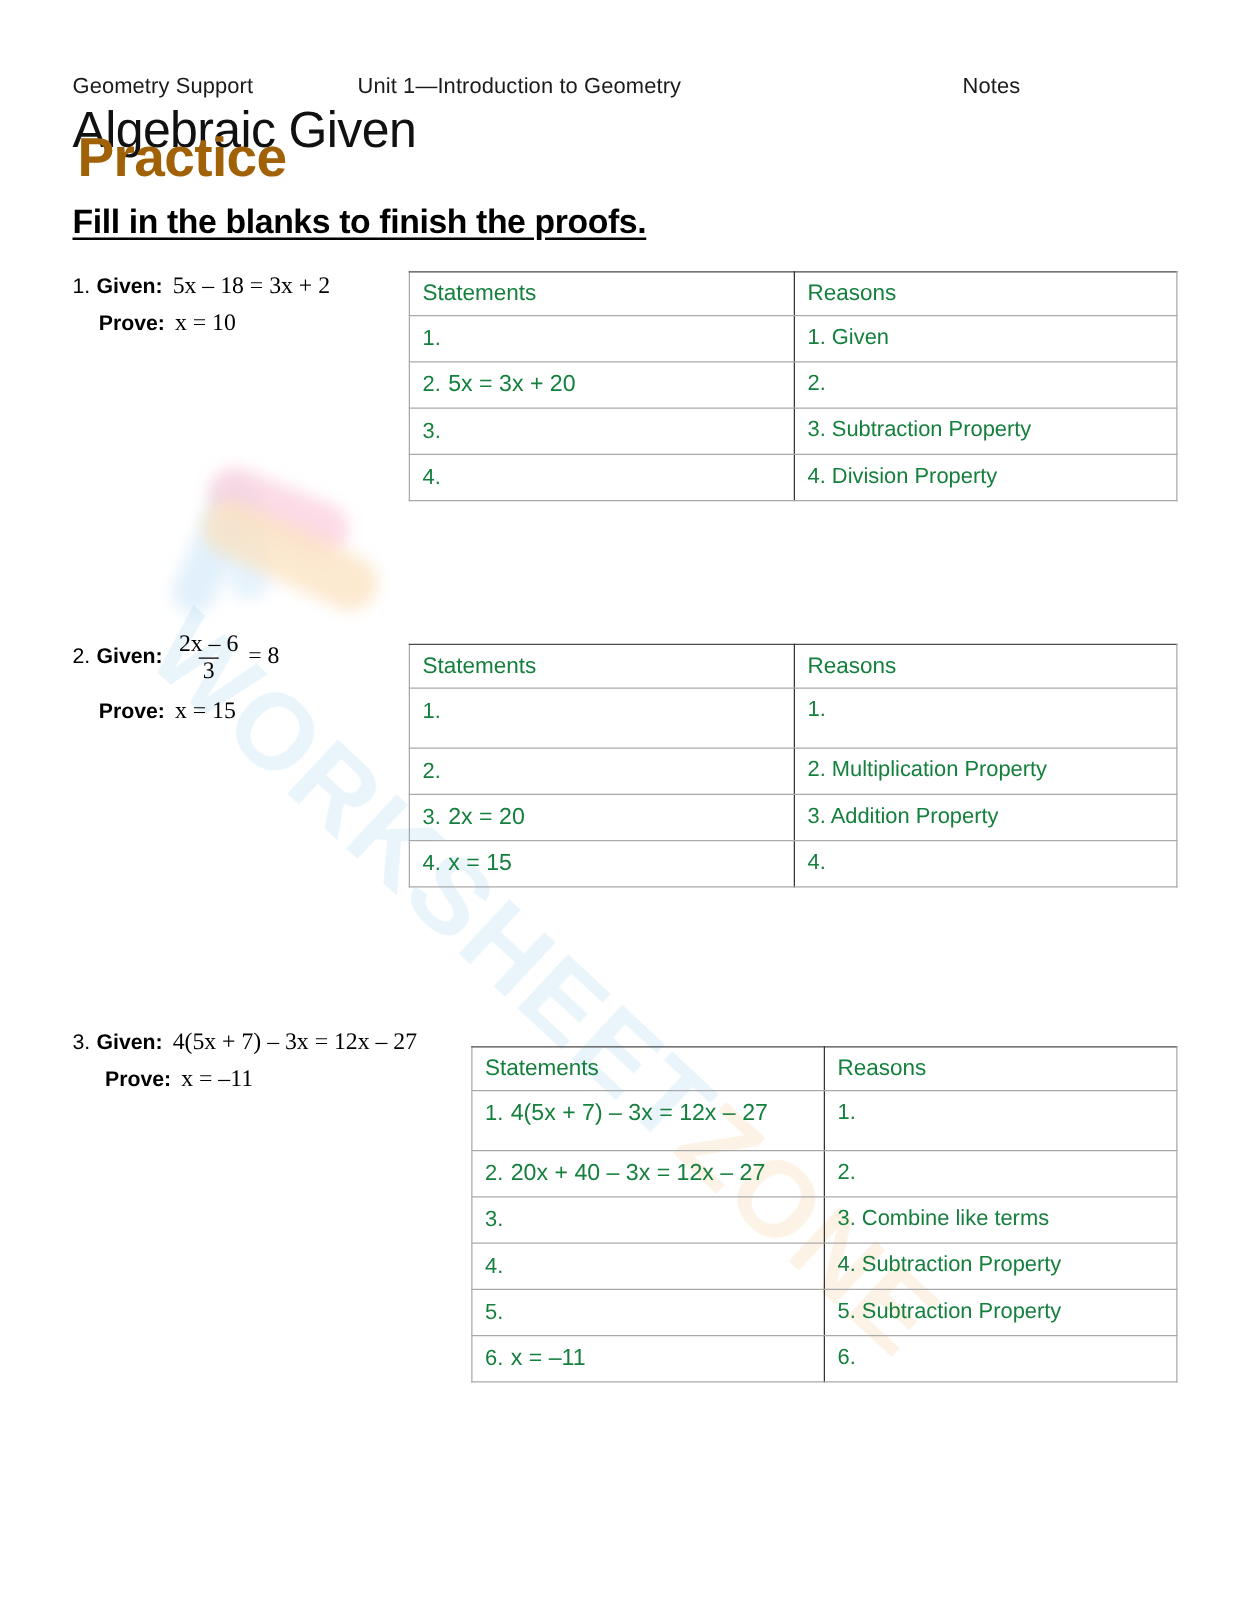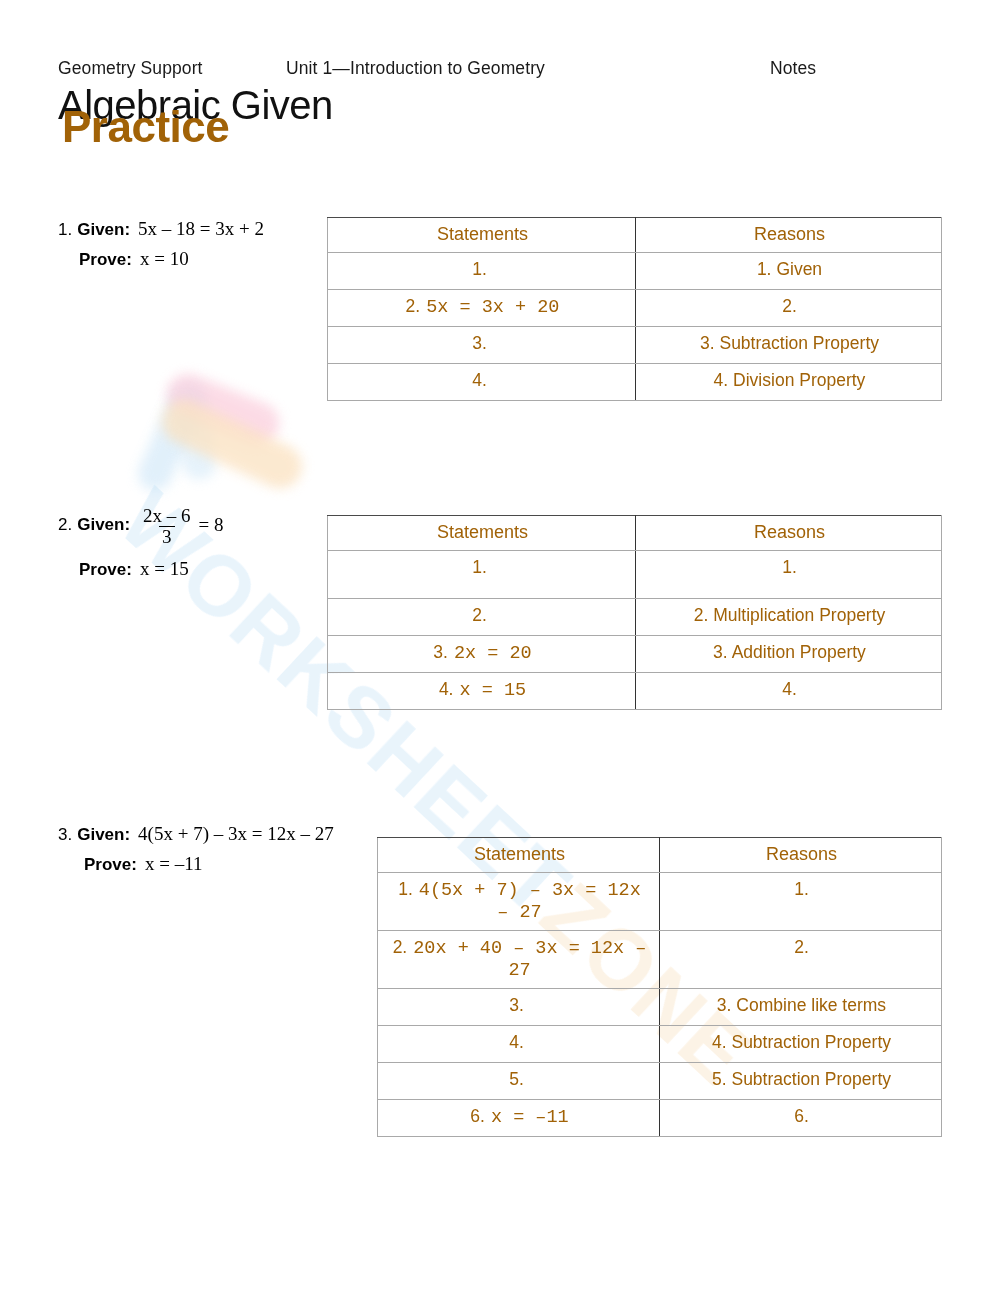--- a/index.html
+++ b/index.html
@@ -130,31 +130,31 @@
     background: transparent;
     table-layout: fixed;
   }
   table.proof th, table.proof td {
     border: 1px solid #a9a9a9;
     border-top-color: #4a4a4a;
     padding: 6px 8px 7px 10px;
     vertical-align: top;
     font-size: 17.5px;
     font-weight: normal;
-    text-align: center;
-    color: #a16207;
+    text-align: left;
+    color: #15803d;
     background: transparent;
   }
   table.proof th { font-size: 18px; }
   table.proof td.stmt, table.proof th.stmt { border-right: 1.6px solid #333; }
   table.proof tr.thick td, table.proof tr.thick th { border-top: 1.6px solid #222; }
   table.proof { border: 1.6px solid #555; }
 
   td .mathtext {
-    font-family: Liberation Mono, monospace;
+    font-family: Liberation Sans, sans-serif;
     font-size: 18.5px;
   }
   .cellnum { font-size: 17.5px; }
   .cellnum + .mathtext { margin-left: 6px; }
 </style>
 </head>
 <body>
 
 <div id="watermark">
   <div class="wm-logo">
@@ -172,20 +172,21 @@
     <span class="seg-a">Geometry Support</span>
     <span class="seg-b">Unit 1—Introduction to Geometry</span>
     <span class="seg-c">Notes</span>
   </div>
 
   <div class="title-stack">
     <div class="title-thin">Algebraic Given</div>
     <div class="title-bold">Practice</div>
   </div>
 
+  <div class="instruction">Fill in the blanks to finish the proofs.</div>
 
   <div class="given-block" style="left:58px; top:218px;">
     <div class="given-row">
       <span class="pnum">1.</span>
       <span class="lbl"><span>Given</span><span>:</span></span>
       <span class="expr">5x – 18 = 3x + 2</span>
     </div>
     <div class="prove-row" style="margin-left:21px;">
       <span class="lbl" style="margin-left:0;"><span>Prove</span><span>:</span></span>
       <span class="expr">x = 10</span>

